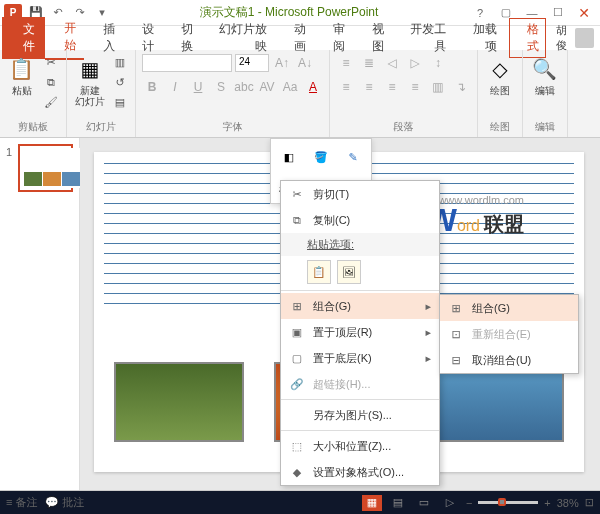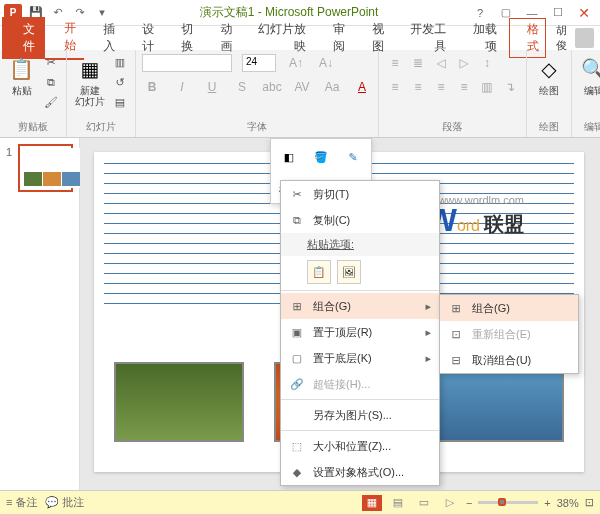--- a/index.html
+++ b/index.html
@@ -21,21 +21,21 @@
 .tabs .avatar { width: 20px; height: 20px; background: #ccc; border-radius: 2px; }
 .ribbon { height: 88px; background: #f3f3f3; border-bottom: 1px solid #ccc; display: flex; }
 .rgroup { border-right: 1px solid #ddd; padding: 3px 6px; display: flex; flex-direction: column; justify-content: space-between; }
 .rgroup .label { text-align: center; color: #777; font-size: 10px; margin-top: 2px; }
 .rgroup .content { display: flex; gap: 4px; align-items: flex-start; flex: 1; }
 .bigbtn { display: flex; flex-direction: column; align-items: center; gap: 2px; padding: 2px; cursor: pointer; }
 .bigbtn .icn { width: 28px; height: 28px; display: flex; align-items: center; justify-content: center; font-size: 20px; }
 .bigbtn .lbl { font-size: 10px; color: #444; text-align: center; line-height: 1.1; }
 .smallbtns { display: flex; flex-direction: column; gap: 2px; }
 .smallbtn { width: 18px; height: 18px; display: flex; align-items: center; justify-content: center; cursor: pointer; color: #555; }
-.font-group .row1, .font-group .row2 { display: flex; gap: 10px; align-items: center; }
+.font-group .row1, .font-group .row2 { display: flex; gap: 3px; align-items: center; }
 .font-select { border: 1px solid #ccc; background: #fff; padding: 1px 3px; font-size: 10px; color: #888; width: 90px; height: 18px; }
 .size-select { border: 1px solid #ccc; background: #fff; padding: 1px 3px; font-size: 10px; width: 34px; height: 18px; }
 .font-btn { width: 20px; height: 20px; display: flex; align-items: center; justify-content: center; color: #aaa; cursor: pointer; font-size: 12px; }
 .para-group .row1, .para-group .row2 { display: flex; gap: 3px; align-items: center; }
 .editpane { display: flex; height: 352px; }
 .thumbrail { width: 80px; background: #fff; border-right: 1px solid #ddd; padding: 6px; }
 .thumb { border: 2px solid #d24726; background: #fff; padding: 2px; position: relative; }
 .thumb .num { position: absolute; left: -14px; top: 0; color: #666; font-size: 11px; }
 .thumb .mini { width: 60px; height: 40px; background: #fff; position: relative; }
 .thumb .mini .imgs { position: absolute; bottom: 2px; left: 2px; right: 2px; height: 14px; display: flex; gap: 1px; }
@@ -63,21 +63,21 @@
 .ctxmenu .item.disabled { color: #aaa; }
 .ctxmenu .sep { height: 1px; background: #ddd; margin: 2px 0; }
 .ctxmenu .header { padding: 4px 8px; color: #555; background: #f5f5f5; text-decoration: underline; }
 .ctxmenu .paste-opts { display: flex; gap: 6px; padding: 4px 26px; }
 .ctxmenu .paste-opts span { width: 24px; height: 24px; border: 1px solid #ccc; display: flex; align-items: center; justify-content: center; background: #fffbe8; cursor: pointer; }
 .submenu { position: absolute; top: 156px; left: 359px; width: 140px; background: #fff; border: 1px solid #bbb; box-shadow: 2px 2px 6px rgba(0,0,0,0.2); z-index: 11; font-size: 11px; }
 .submenu .item { display: flex; align-items: center; gap: 8px; padding: 5px 8px; cursor: pointer; color: #333; }
 .submenu .item.hover { background: #fce4d6; }
 .submenu .item.disabled { color: #aaa; }
 .submenu .item .micn { width: 16px; height: 16px; display: flex; align-items: center; justify-content: center; color: #666; }
-.statusbar { height: 24px; background: #fef9c3; border-top: 1px solid #ccc; display: flex; align-items: center; padding: 0 6px; color: #666; font-size: 11px; gap: 8px; }
+.statusbar { height: 24px; background: #0f172a; border-top: 1px solid #ccc; display: flex; align-items: center; padding: 0 6px; color: #666; font-size: 11px; gap: 8px; }
 .statusbar .right { margin-left: auto; display: flex; align-items: center; gap: 6px; }
 .statusbar .viewbtn { width: 20px; height: 16px; display: flex; align-items: center; justify-content: center; cursor: pointer; color: #888; }
 .statusbar .viewbtn.active { background: #d24726; color: #fff; }
 .statusbar .slider { width: 60px; height: 3px; background: #ccc; position: relative; }
 .statusbar .slider .thumb { position: absolute; left: 20px; top: -3px; width: 8px; height: 8px; background: #888; border-radius: 2px; }
 </style>
 </head>
 <body>
 
 <div class="titlebar">
@@ -97,22 +97,22 @@
     <span class="close">✕</span>
   </div>
 </div>
 
 <div class="tabs">
   <span class="tab file">文件</span>
   <span class="tab active">开始</span>
   <span class="tab">插入</span>
   <span class="tab">设计</span>
   <span class="tab">切换</span>
+  <span class="tab">幻灯片放映</span>
   <span class="tab">动画</span>
-  <span class="tab">幻灯片放映</span>
   <span class="tab">审阅</span>
   <span class="tab">视图</span>
   <span class="tab">开发工具</span>
   <span class="tab">加载项</span>
   <span class="tab format">格式</span>
   <div class="user">
     <span>胡俊</span>
     <div class="avatar"></div>
   </div>
 </div>

